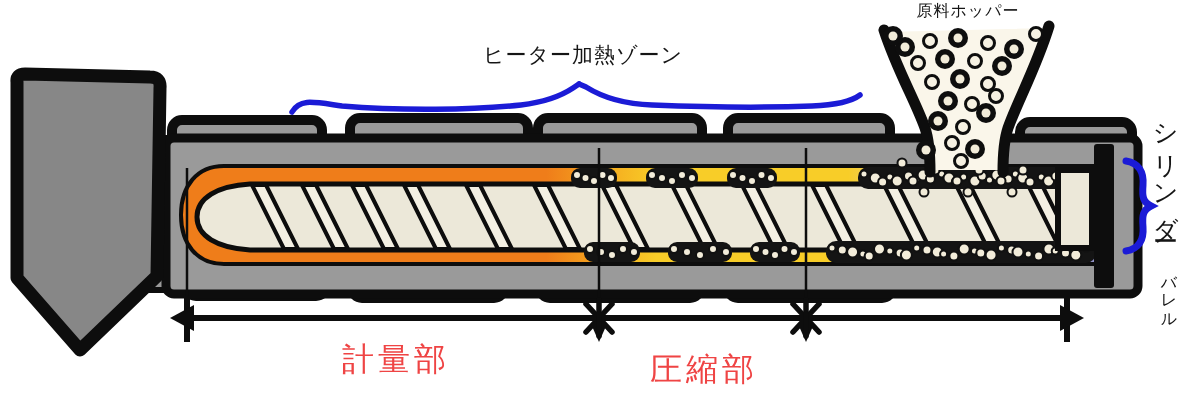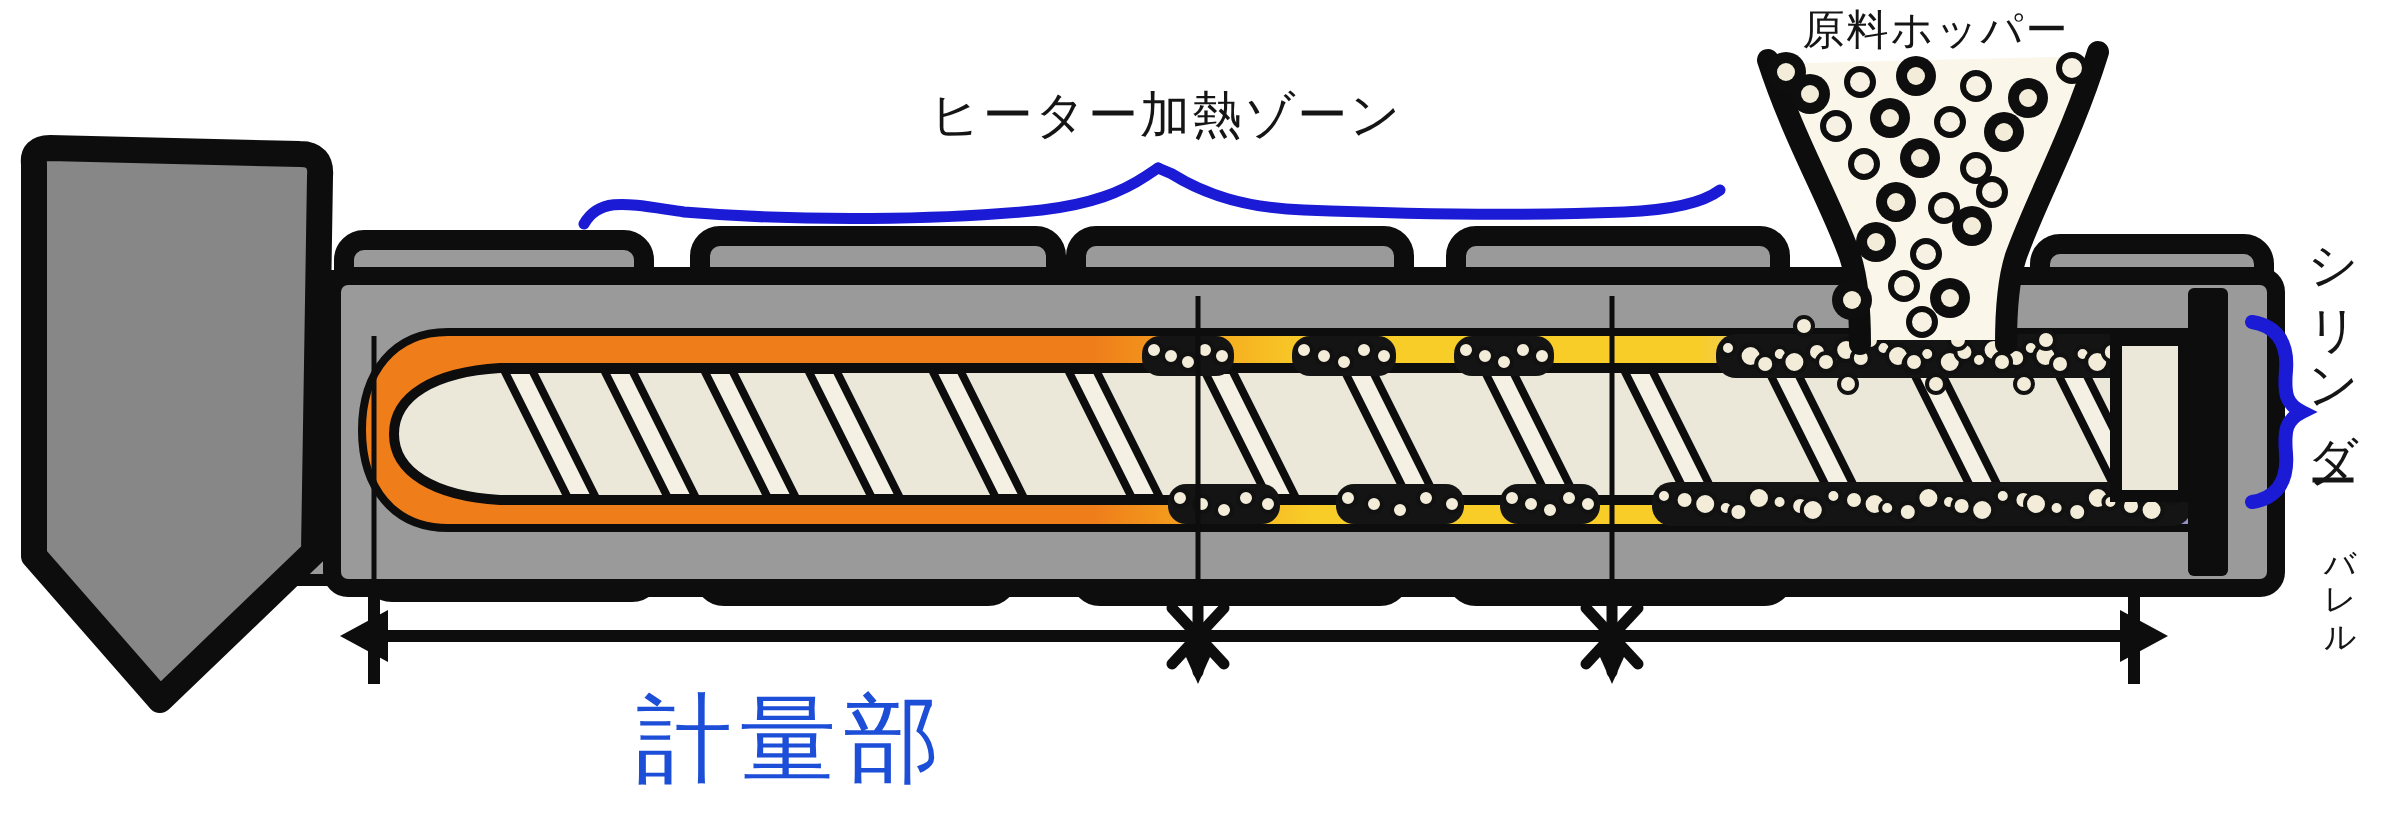--- a/index.html
+++ b/index.html
@@ -1,27 +1,27 @@
 <!DOCTYPE html>
 <html><head>
 <meta charset="utf-8">
 <style>
   html,body{margin:0;padding:0;background:#fff;}
   #canvas{position:relative;width:1191px;height:414px;background:#ffffff;overflow:hidden;
           font-family:"Liberation Sans","DejaVu Sans",sans-serif;}
   #diagram-svg{position:absolute;left:0;top:0;}
   .lbl{position:absolute;color:#151515;}
   .lbl.center{text-align:center;}
-  #hopper-label{left:868px;top:1px;width:200px;font-size:21px;letter-spacing:1px;}
-  #heater-label{left:433px;top:41px;width:300px;font-size:25px;letter-spacing:1px;}
+  #hopper-label{left:868px;top:1px;width:200px;font-size:16px;letter-spacing:1px;}
+  #heater-label{left:433px;top:41px;width:300px;font-size:21px;letter-spacing:1px;}
   #cylinder-label{left:1150px;top:106px;height:160px;font-size:25px;
                   writing-mode:vertical-rl;text-orientation:mixed;letter-spacing:2px;}
   #barrel-sublabel{left:1158px;top:264px;height:70px;font-size:16px;
                    writing-mode:vertical-rl;text-orientation:mixed;letter-spacing:1px;}
-  .section-label{font-size:48px;font-weight:500;color:#1d4ed8;letter-spacing:4px;}
+  .section-label{font-size:32px;font-weight:500;color:#ef4444;letter-spacing:4px;}
   #label-metering{left:296px;top:338px;width:200px;}
   #label-compression{left:604px;top:348px;width:200px;}
   #label-feed{left:864px;top:348px;width:200px;}
 </style>
 </head>
 <body>
 
 <div id="canvas">
 
   <svg id="diagram-svg" width="1191" height="414" viewBox="0 0 1191 414">
@@ -263,13 +263,14 @@
              C1143,210 1142,215 1143,227 C1144,240 1139,249 1126,251" fill="none" stroke="#1b1bd6" stroke-width="7" stroke-linecap="round"></path>
 
     <path d="M17,82 Q16,74 25,74 L150,77 Q161,77 160,88 L157,276 L80,350 L17,278 Z" fill="#878787" stroke="#0d0d0d" stroke-width="13" stroke-linejoin="round"></path>
   </svg>
 
   <div class="lbl center" id="hopper-label">原料ホッパー</div>
   <div class="lbl center" id="heater-label">ヒーター加熱ゾーン</div>
   <div class="lbl" id="cylinder-label">シリンダー</div>
   <div class="lbl" id="barrel-sublabel">バレル</div>
   <div class="lbl center section-label" id="label-metering">計量部</div>
+  <div class="lbl center section-label" id="label-compression">圧縮部</div>
 </div>
 
 </body></html>

